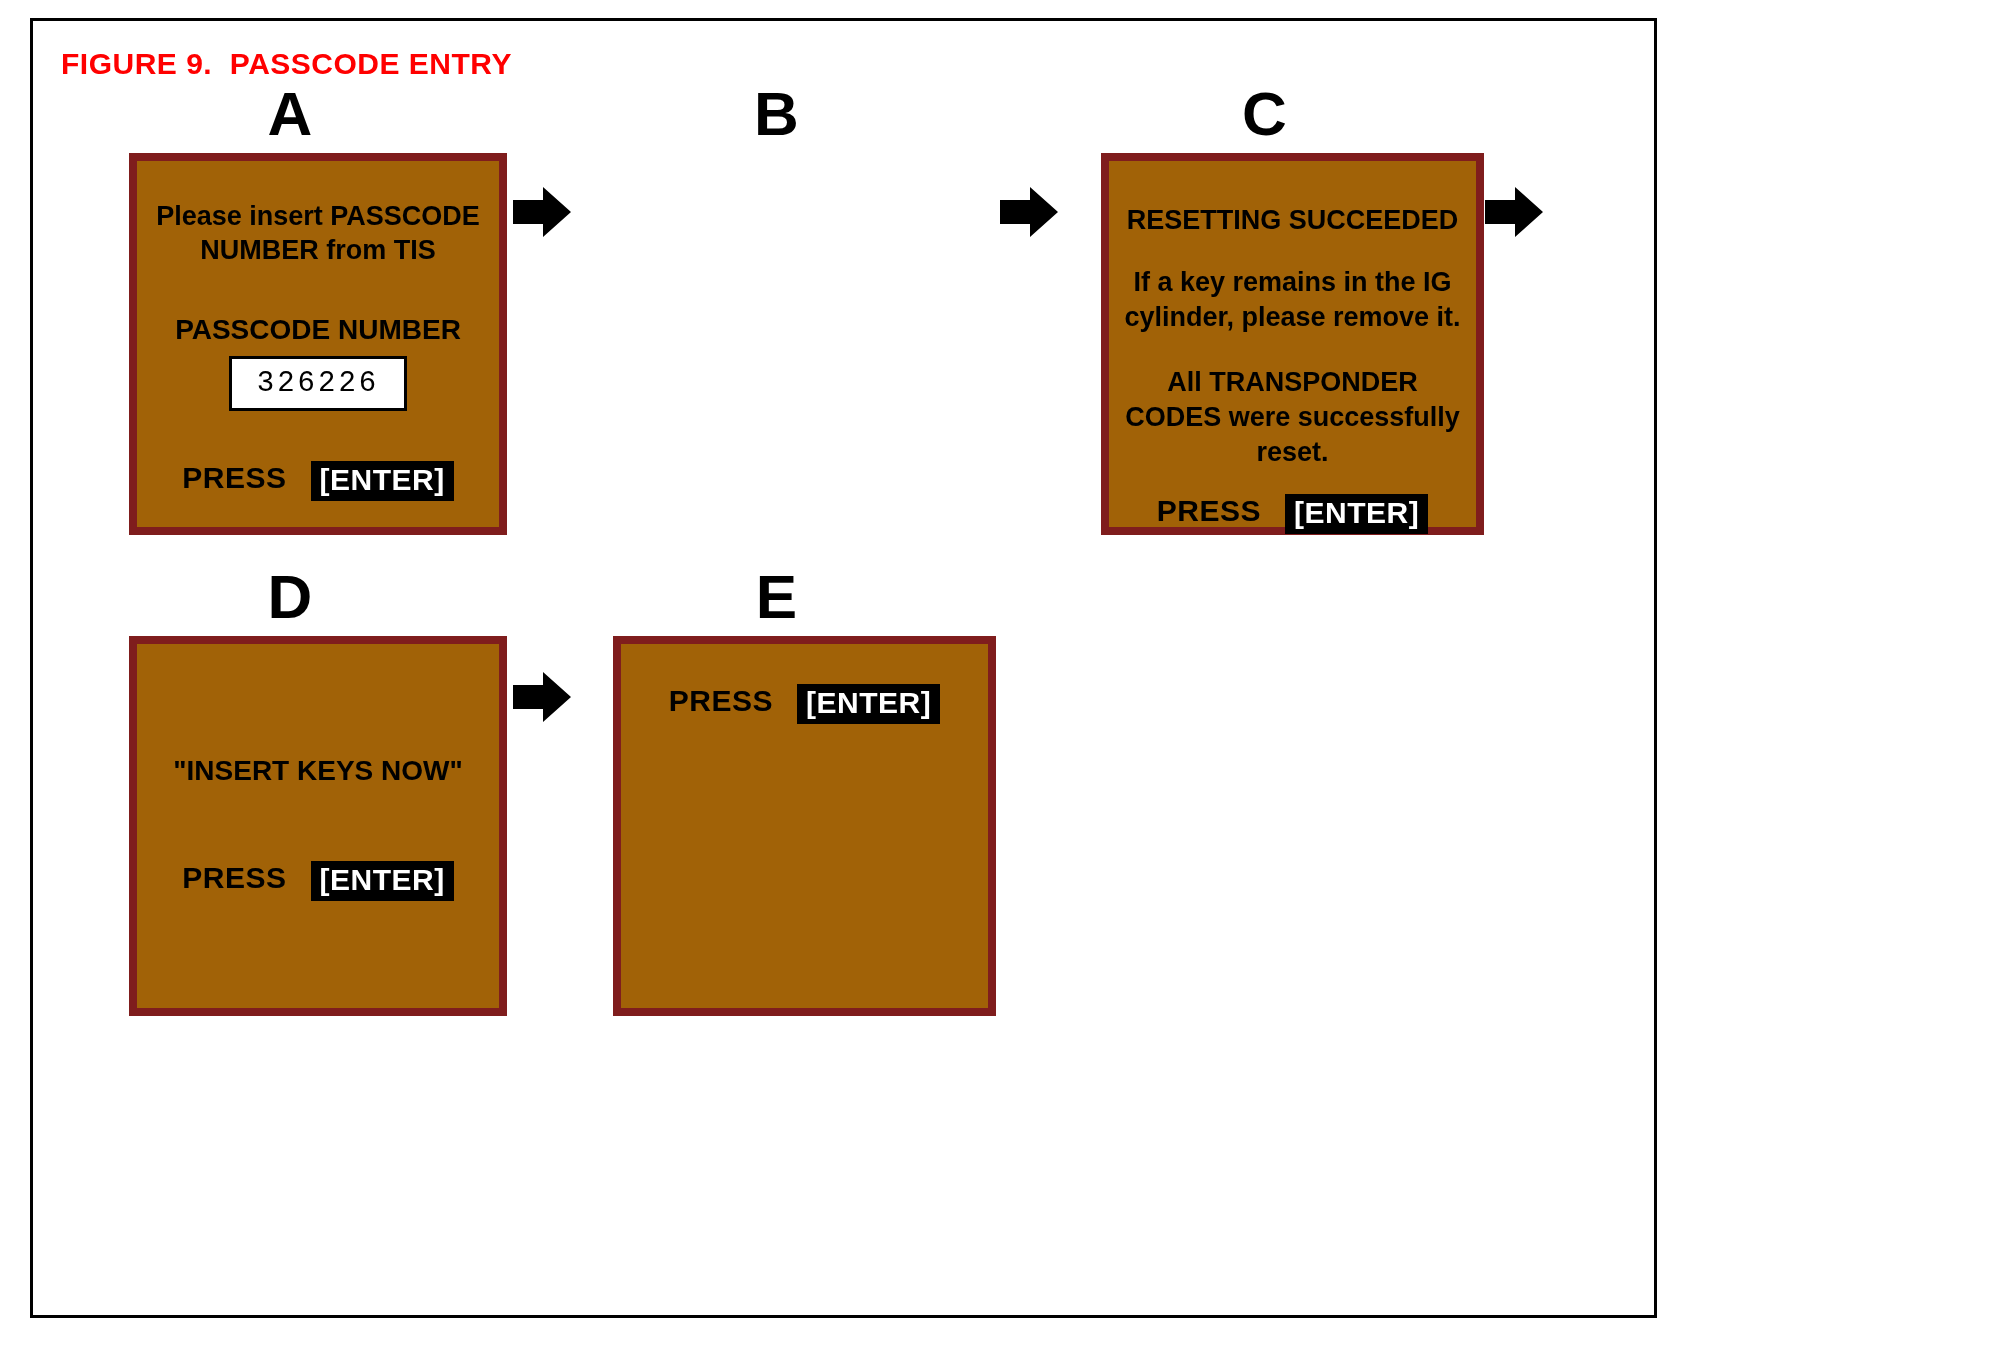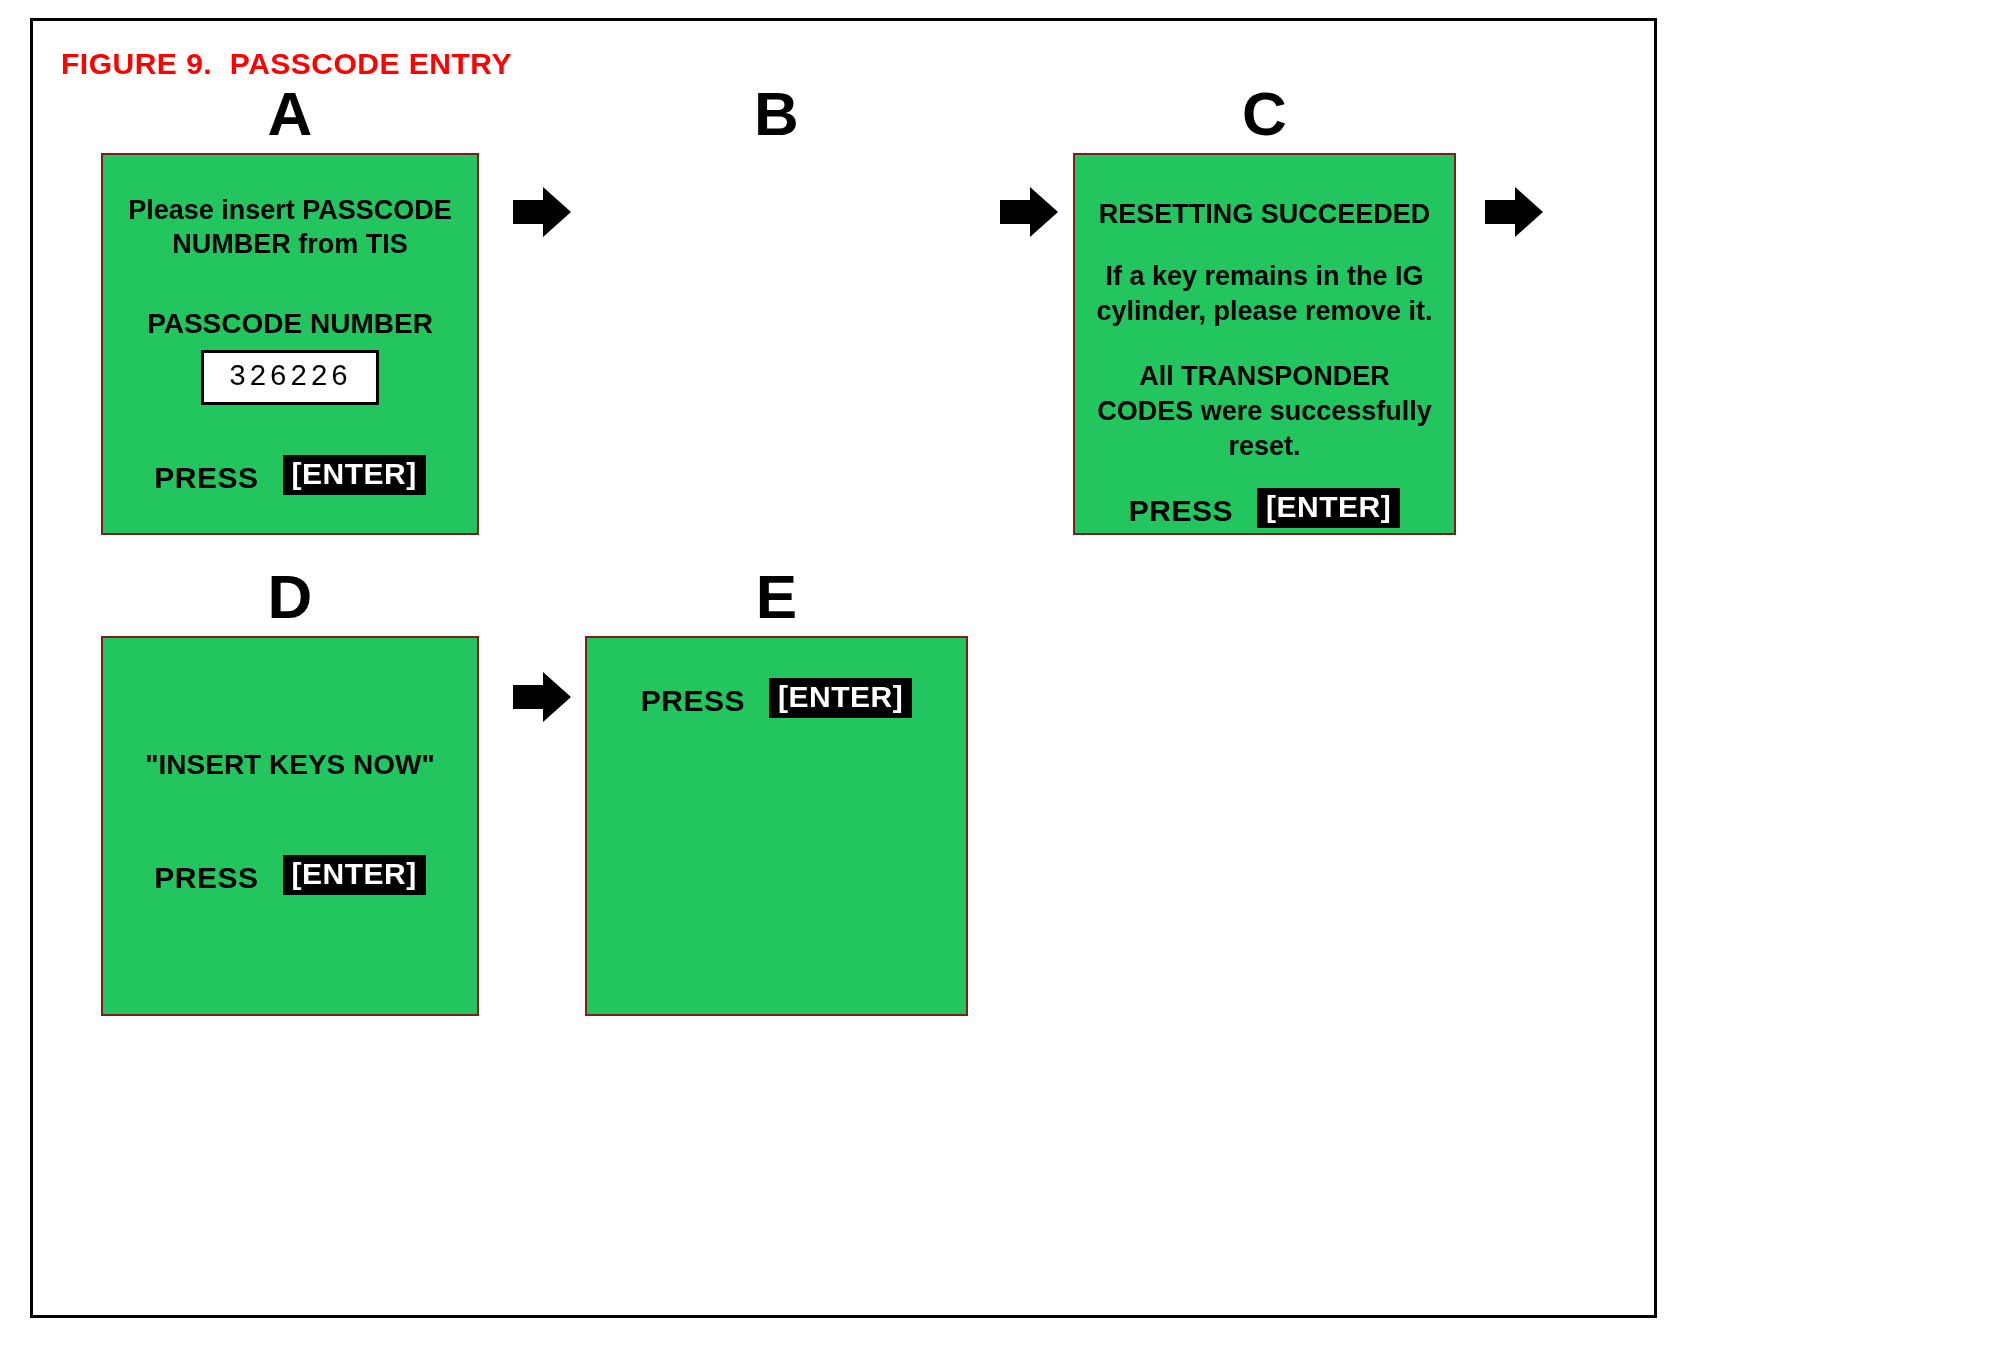--- a/index.html
+++ b/index.html
@@ -44,24 +44,25 @@
   .panel-letter {
     font-size: 62px;
     font-weight: bold;
     color: #000000;
     text-align: center;
     line-height: 62px;
     height: 66px;
     margin-bottom: 4px;
   }
   .screen-box {
-    border: 2px solid #7f1d1d;
+    border: 8px solid #7f1d1d;
     box-sizing: border-box;
-    background: #22c55e;
+    background: #a16207;
     position: relative;
+    margin-left: 28px;
   }
   .screen-inner {
     position: absolute;
     left: 0;
     right: 0;
     top: 0;
     bottom: 0;
     display: flex;
     flex-direction: column;
     align-items: center;
@@ -84,21 +85,21 @@
     font-size: 29px;
     letter-spacing: 3px;
     color: #000000;
     text-align: center;
     padding: 8px 24px;
   }
 
   
   .press-row {
     display: flex;
-    align-items: flex-end;
+    align-items: flex-start;
     justify-content: center;
     gap: 24px;
   }
   .press-label {
     font-size: 30px;
     font-weight: bold;
     color: #000000;
     letter-spacing: 0.5px;
   }
   .enter-key {

